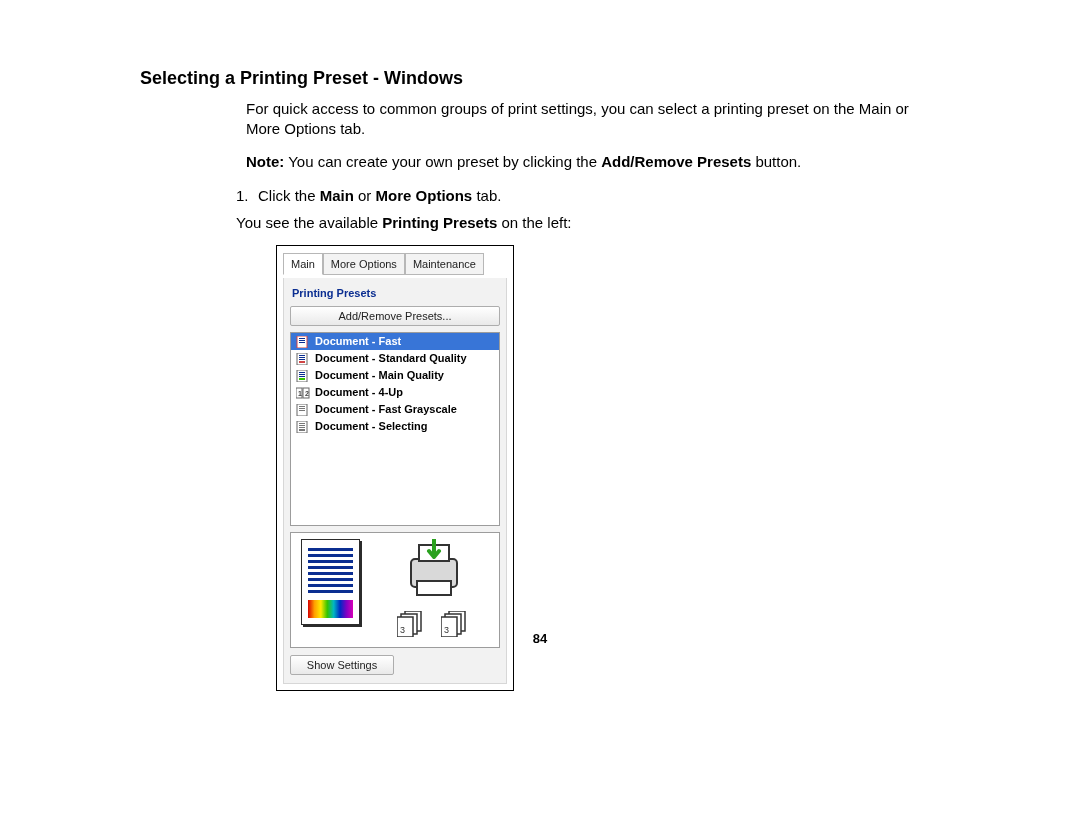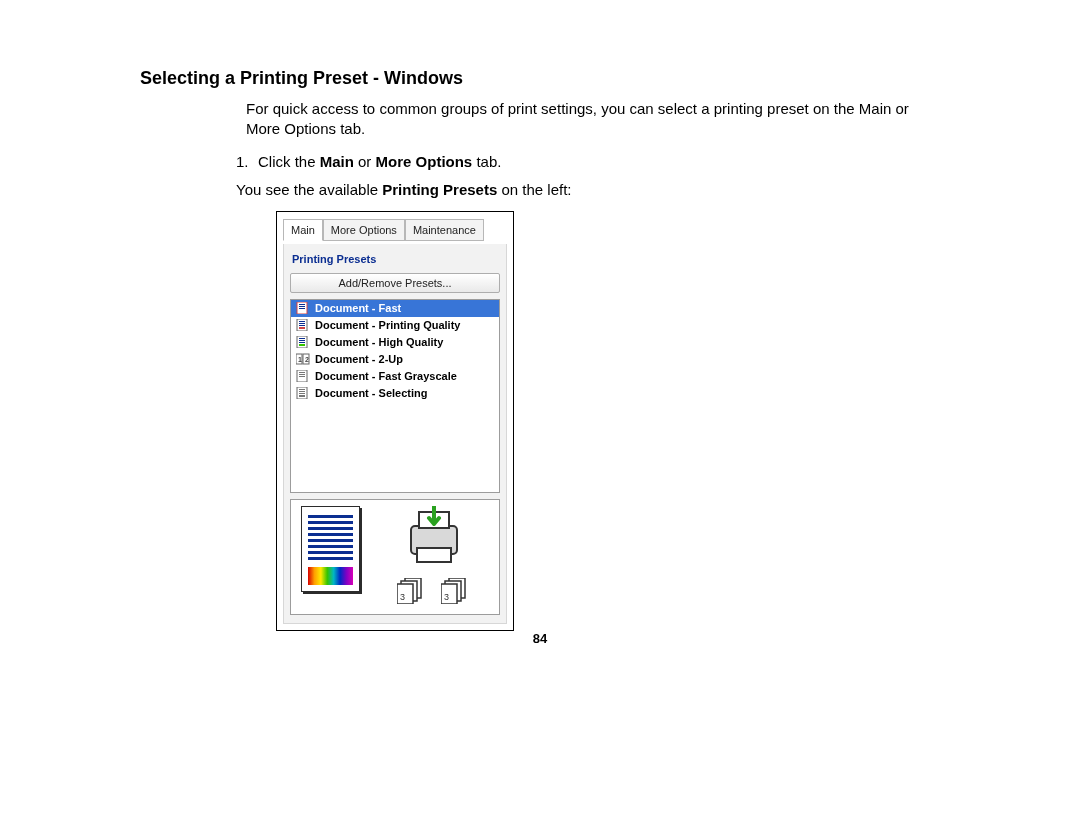--- a/index.html
+++ b/index.html
@@ -176,20 +176,23 @@
 </head>
 <body>
 
 <div class="page">
 
   <h3 class="heading">Selecting a Printing Preset - Windows</h3>
 
   <div class="body-block">
     <p class="para">For quick access to common groups of print settings, you can select a printing preset on the Main or More Options tab.</p>
 
+    <p class="para">
+      <span class="bold">Note:</span><span> You can create your own preset by clicking the </span><span class="bold">Add/Remove Presets</span><span> button.</span>
+    </p>
 
     <div class="step-row">
       <div class="step-num">1.</div>
       <div class="step-text">
         <span>Click the </span><span class="bold">Main</span><span> or </span><span class="bold">More Options</span><span> tab.</span>
       </div>
     </div>
 
     <div class="step-cont">
       <span>You see the available </span><span class="bold">Printing Presets</span><span> on the left:</span>
@@ -217,40 +220,40 @@
             <span>Document - Fast</span>
           </div>
           <div class="preset-item">
             <svg class="pi-icon" viewBox="0 0 14 12">
                 <rect x="1" y="0" width="10" height="12" fill="#fff" stroke="#666" stroke-width="1"></rect>
                 <rect x="3" y="2" width="6" height="1" fill="#0b2e91"></rect>
                 <rect x="3" y="4" width="6" height="1" fill="#0b2e91"></rect>
                 <rect x="3" y="6" width="6" height="1" fill="#0b2e91"></rect>
                 <rect x="3" y="8" width="6" height="2" fill="#d04545"></rect>
               </svg>
-            <span>Document - Printing Quality</span>
+            <span>Document - Standard Quality</span>
           </div>
           <div class="preset-item">
             <svg class="pi-icon" viewBox="0 0 14 12">
                 <rect x="1" y="0" width="10" height="12" fill="#fff" stroke="#666" stroke-width="1"></rect>
                 <rect x="3" y="2" width="6" height="1" fill="#0b2e91"></rect>
                 <rect x="3" y="4" width="6" height="1" fill="#0b2e91"></rect>
                 <rect x="3" y="6" width="6" height="1" fill="#0b2e91"></rect>
                 <rect x="3" y="8" width="6" height="2" fill="#35c400"></rect>
               </svg>
-            <span>Document - High Quality</span>
+            <span>Document - Main Quality</span>
           </div>
           <div class="preset-item">
             <svg class="pi-icon" viewBox="0 0 14 12">
                 <rect x="0" y="1" width="6" height="10" fill="#fff" stroke="#666" stroke-width="1"></rect>
                 <rect x="7" y="1" width="6" height="10" fill="#fff" stroke="#666" stroke-width="1"></rect>
                 <text x="2" y="9" font-size="7" fill="#444">1</text>
                 <text x="9" y="9" font-size="7" fill="#444">2</text>
               </svg>
-            <span>Document - 2-Up</span>
+            <span>Document - 4-Up</span>
           </div>
           <div class="preset-item">
             <svg class="pi-icon" viewBox="0 0 14 12">
                 <rect x="1" y="0" width="10" height="12" fill="#fff" stroke="#666" stroke-width="1"></rect>
                 <rect x="3" y="2" width="6" height="1" fill="#777"></rect>
                 <rect x="3" y="4" width="6" height="1" fill="#777"></rect>
                 <rect x="3" y="6" width="6" height="1" fill="#777"></rect>
               </svg>
             <span>Document - Fast Grayscale</span>
           </div>
@@ -295,19 +298,22 @@
               <svg width="30" height="26" viewBox="0 0 30 26">
                 <rect x="8" y="0" width="16" height="20" fill="#fff" stroke="#333" stroke-width="1.5"></rect>
                 <rect x="4" y="3" width="16" height="20" fill="#fff" stroke="#333" stroke-width="1.5"></rect>
                 <rect x="0" y="6" width="16" height="20" fill="#fff" stroke="#333" stroke-width="1.5"></rect>
                 <text x="3" y="22" font-size="9" fill="#333">3</text>
               </svg>
             </div>
           </div>
         </div>
 
+        <div class="bottom-row1">
+          <button class="wbtn small">Show Settings</button>
+        </div>
       </div>
     </div>
 
   </div>
 
   <div class="page-num">84</div>
 </div>
 
 </body></html>

